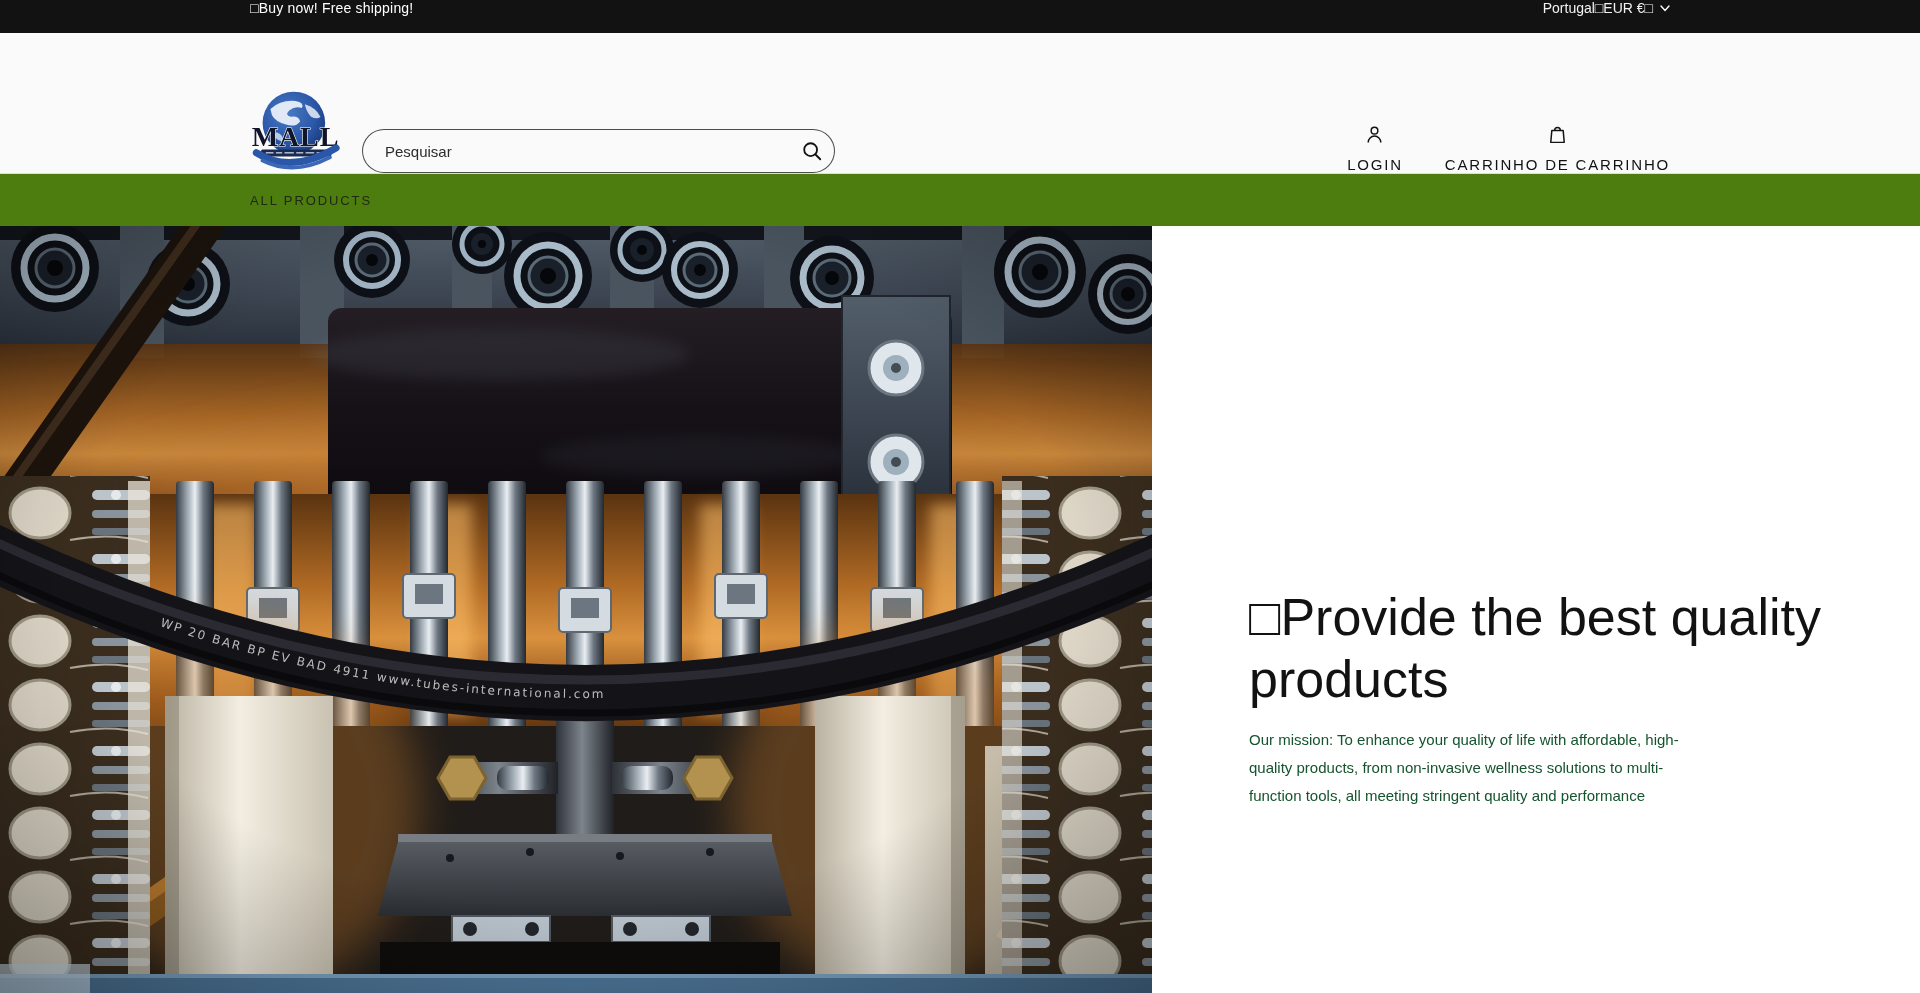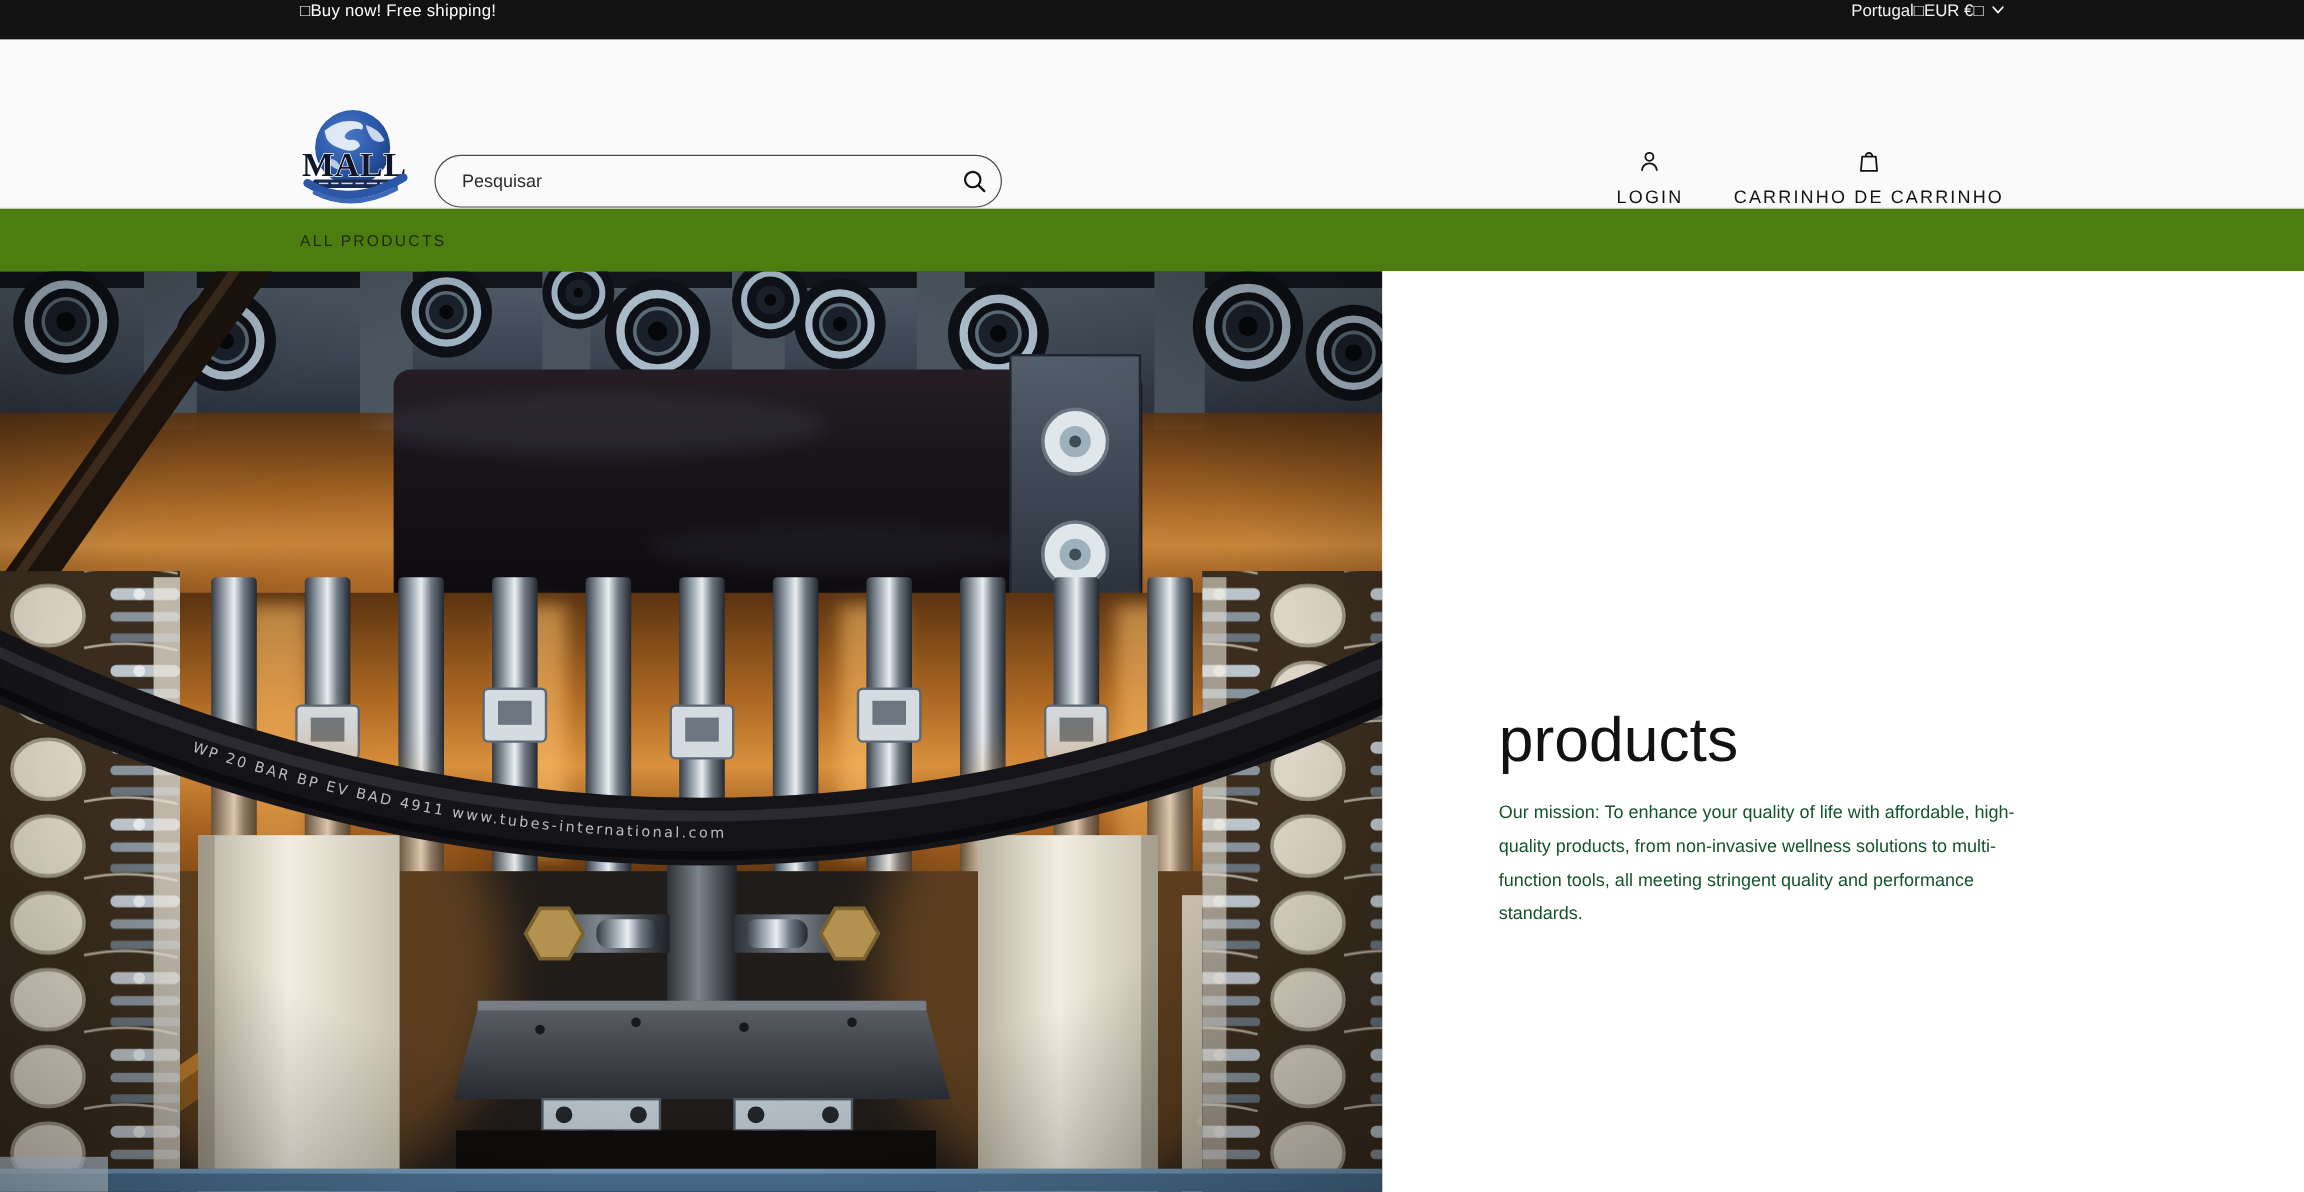--- a/index.html
+++ b/index.html
@@ -421,22 +421,22 @@
       <rect x="0" y="748" width="1152" height="20" fill="#4d7699"></rect>
       <rect x="0" y="748" width="1152" height="4" fill="#85aac8" opacity=".85"></rect>
       <rect x="0" y="738" width="90" height="30" fill="#cfe0ed" opacity=".7"></rect>
 
       <rect width="1152" height="768" fill="url(#vig)"></rect>
     </svg>
   </div>
 
   <div class="hero-content">
     <h2 class="hero-heading">
+      <div>□Provide the best quality</div>
       <div>products</div>
     </h2>
     <div class="hero-body">
       <div>Our mission: To enhance your quality of life with affordable, high-</div>
       <div>quality products, from non-invasive wellness solutions to multi-</div>
       <div>function tools, all meeting stringent quality and performance</div>
-      <div>standards.</div>
     </div>
   </div>
 </div>
 
 </body></html>

